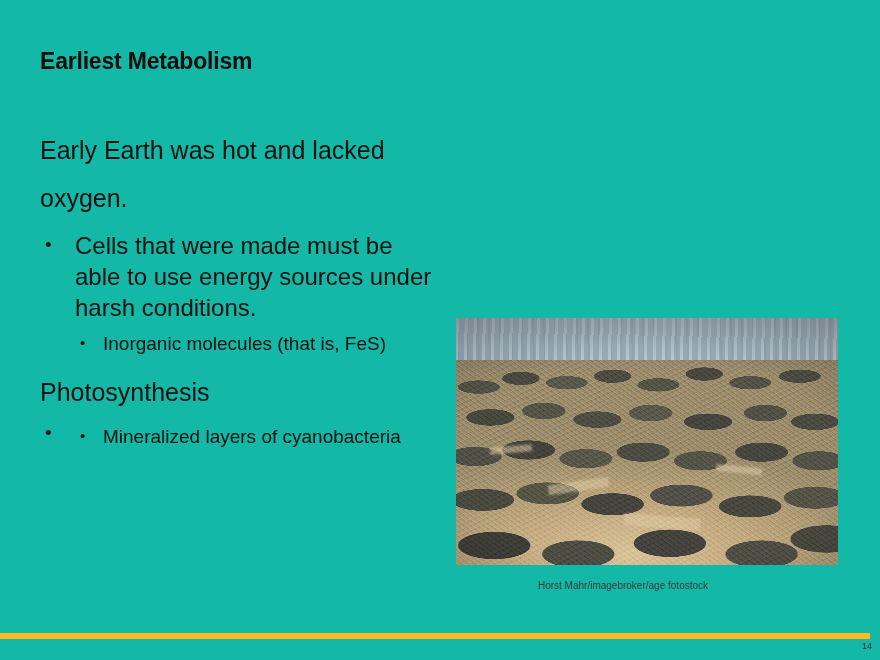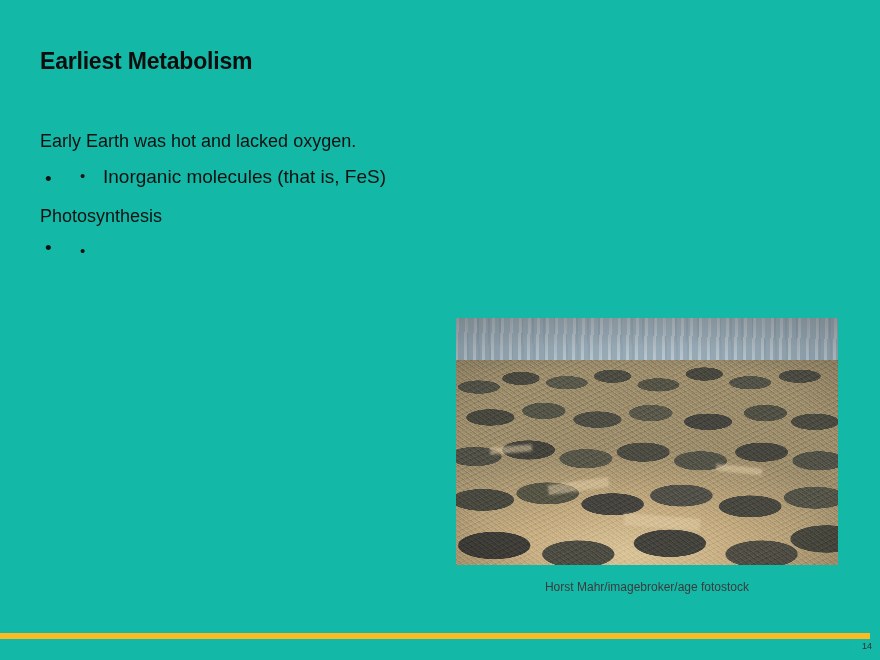--- a/index.html
+++ b/index.html
@@ -40,22 +40,22 @@
     width: 400px;
   }
 
   .line {
     position: relative;
     color: #111111;
   }
 
   
   .lvl1 {
-    font-size: 18px;
-    line-height: 30px;
+    font-size: 25px;
+    line-height: 48px;
     padding-left: 0px;
     margin-bottom: 2px;
   }
 
   
   .lvl2 {
     font-size: 24px;
     line-height: 31px;
     padding-left: 35px;
     margin-bottom: 2px;
@@ -203,25 +203,25 @@
     filter: blur(1.2px);
   }
   .ch1 { left: 24%; top: 66%; width: 16%; height: 4%; transform: rotate(-8deg); }
   .ch2 { left: 44%; top: 80%; width: 20%; height: 5%; transform: rotate(4deg); }
   .ch3 { left: 9%;  top: 52%; width: 11%; height: 3%; transform: rotate(-5deg); }
   .ch4 { left: 68%; top: 60%; width: 12%; height: 3%; transform: rotate(6deg); }
 
   
   #photo-caption {
     position: absolute;
-    left: 456px;
+    left: 432px;
     top: 580px;
     width: 382px;
     text-align: center;
-    font-size: 12px;
+    font-size: 10px;
     color: #3b3b3b;
   }
 
   
   #footer-bar {
     position: absolute;
     left: 0;
     top: 633px;
     width: 870px;
     height: 6px;
@@ -245,37 +245,39 @@
   <div id="slide-title">Earliest Metabolism</div>
 
   <div id="body-text">
 
     <div class="line lvl1">
       <span>Early Earth was hot and lacked oxygen.</span>
     </div>
 
     <div class="line lvl2 gap-small">
       <span class="bullet">•</span>
+      <span>Cells that were made must be able to use energy sources under harsh conditions.</span>
     </div>
 
     <div class="line lvl3 gap-small">
       <span class="bullet">•</span>
       <span>Inorganic molecules (that is, FeS)</span>
     </div>
 
     <div class="line lvl1 gap-before">
       <span>Photosynthesis</span>
     </div>
 
     <div class="line lvl2">
       <span class="bullet">•</span>
     </div>
 
     <div class="line lvl3 gap-small">
       <span class="bullet">•</span>
+      <span>Mineralized layers of cyanobacteria</span>
     </div>
 
   </div>
 
   <div id="photo-frame">
     <div id="photo-art">
       <div class="sand"></div>
       <div class="rocks"></div>
       <div class="channel ch1"></div>
       <div class="channel ch2"></div>

